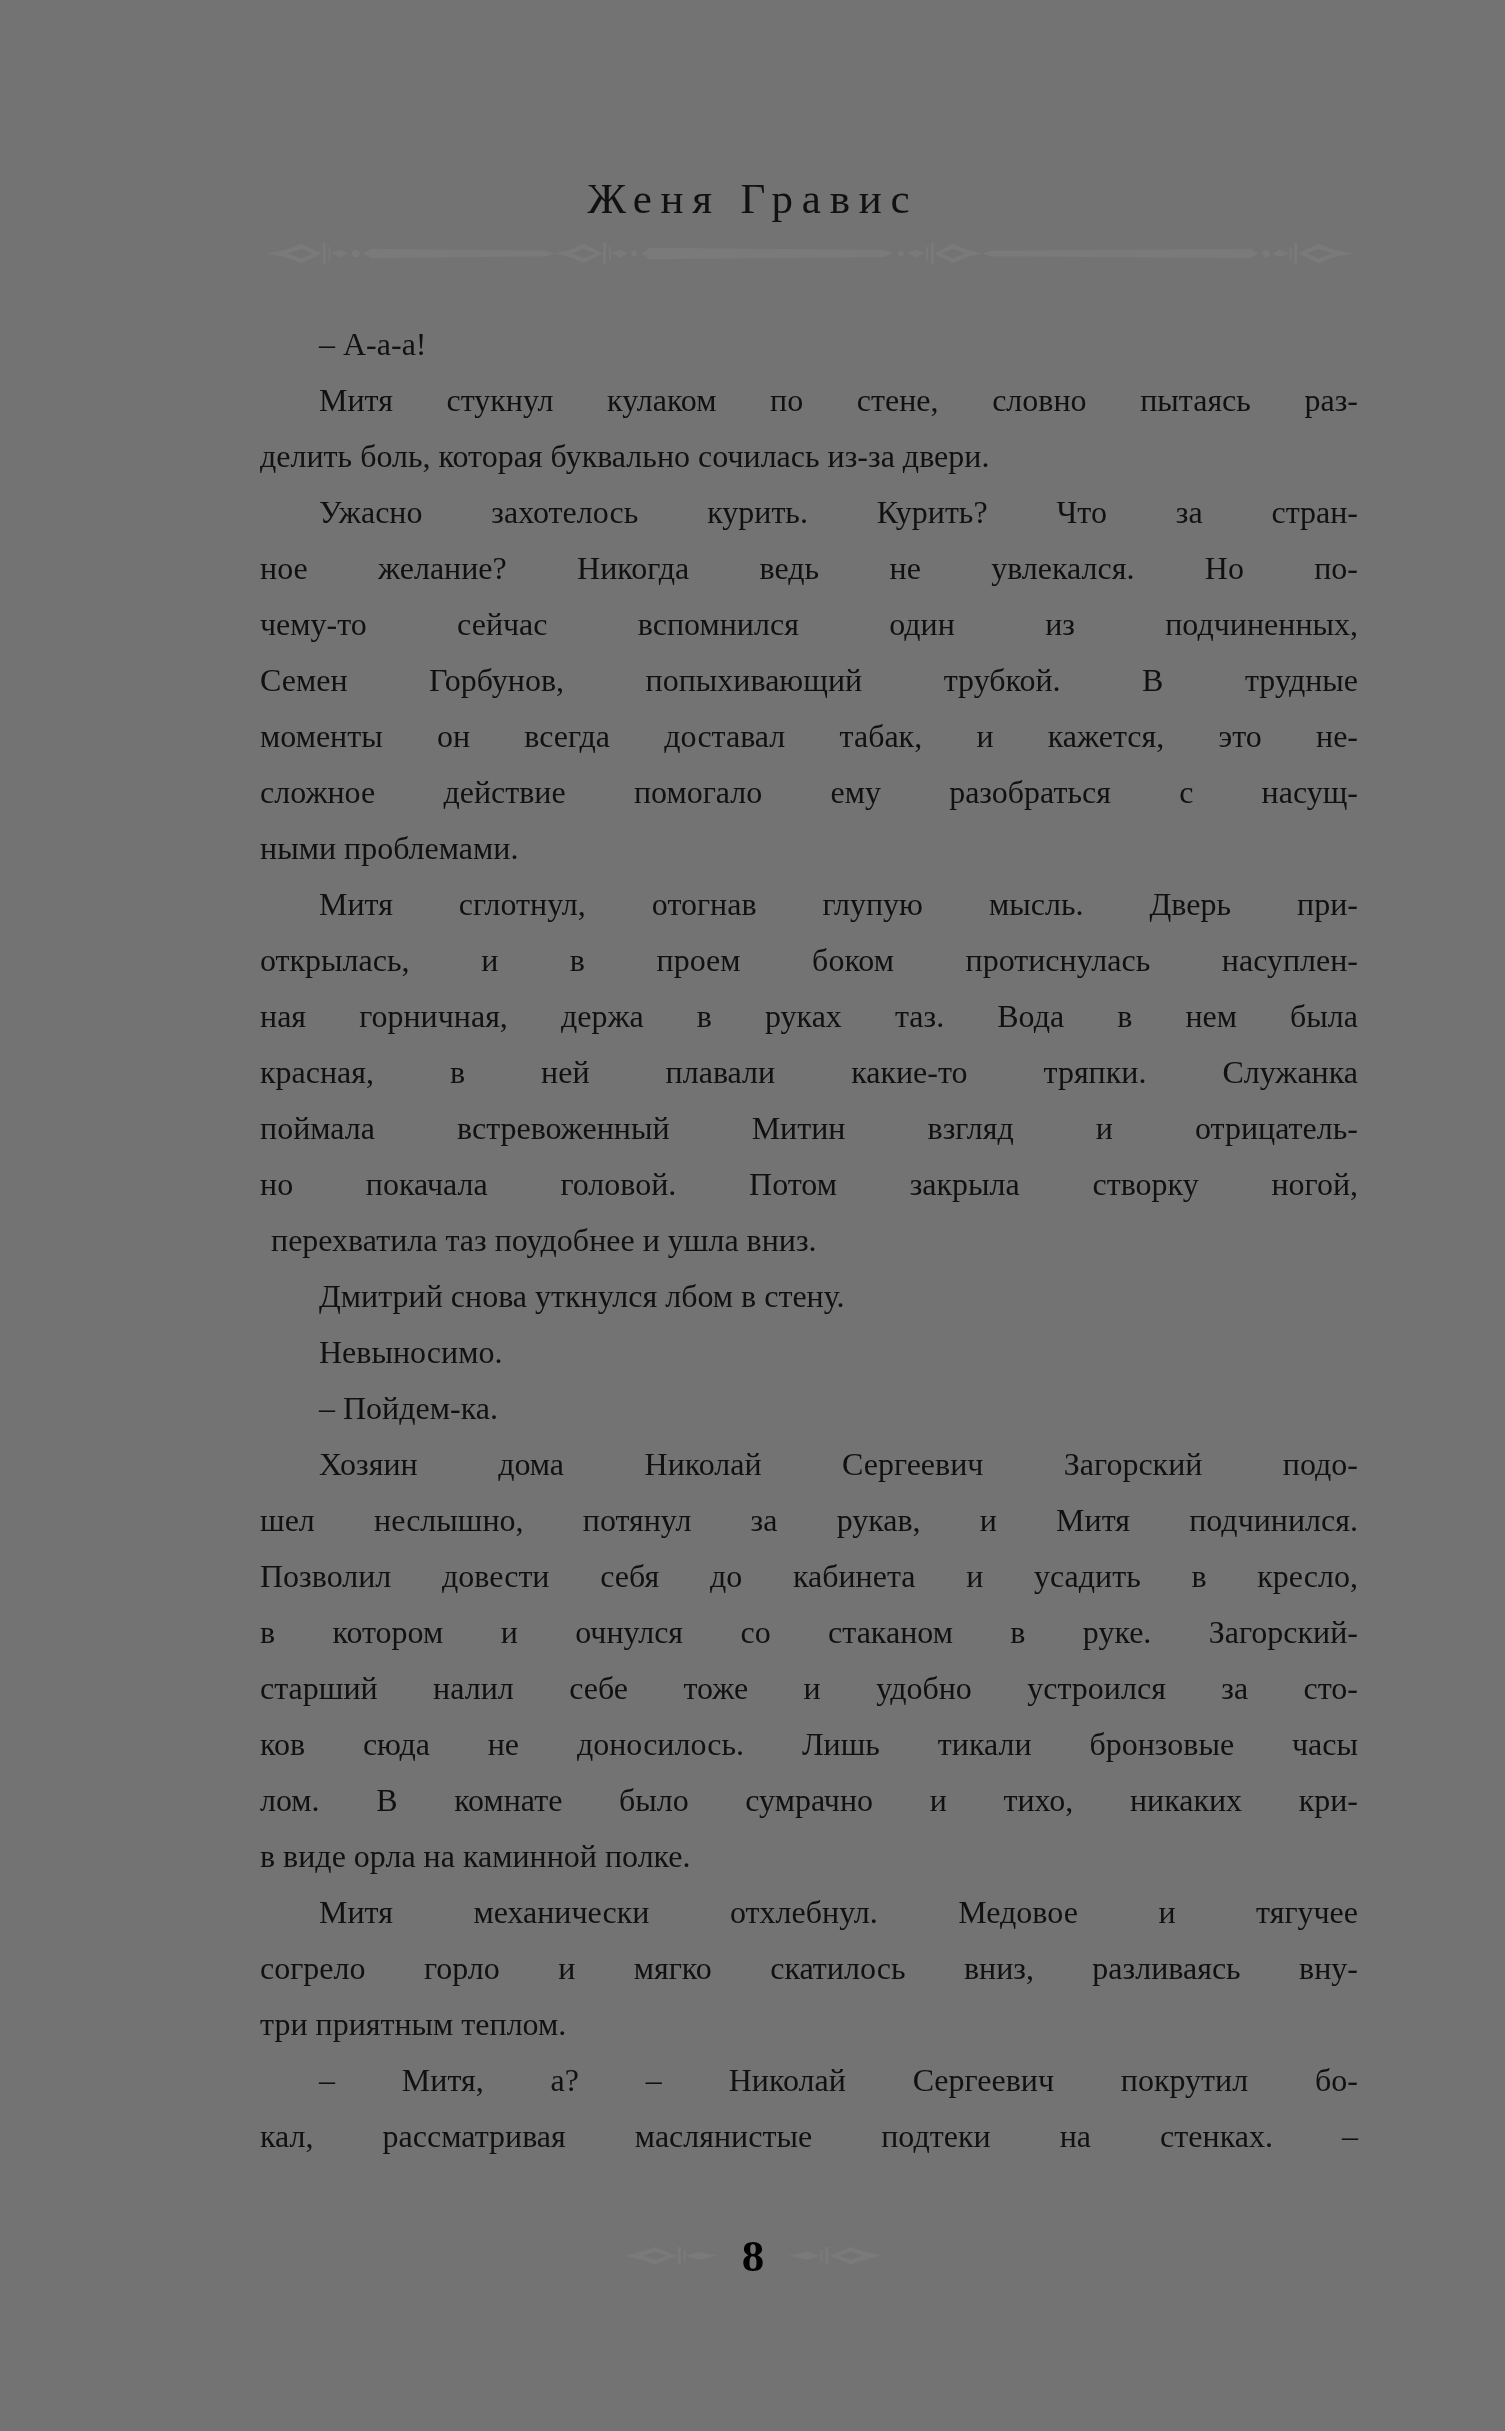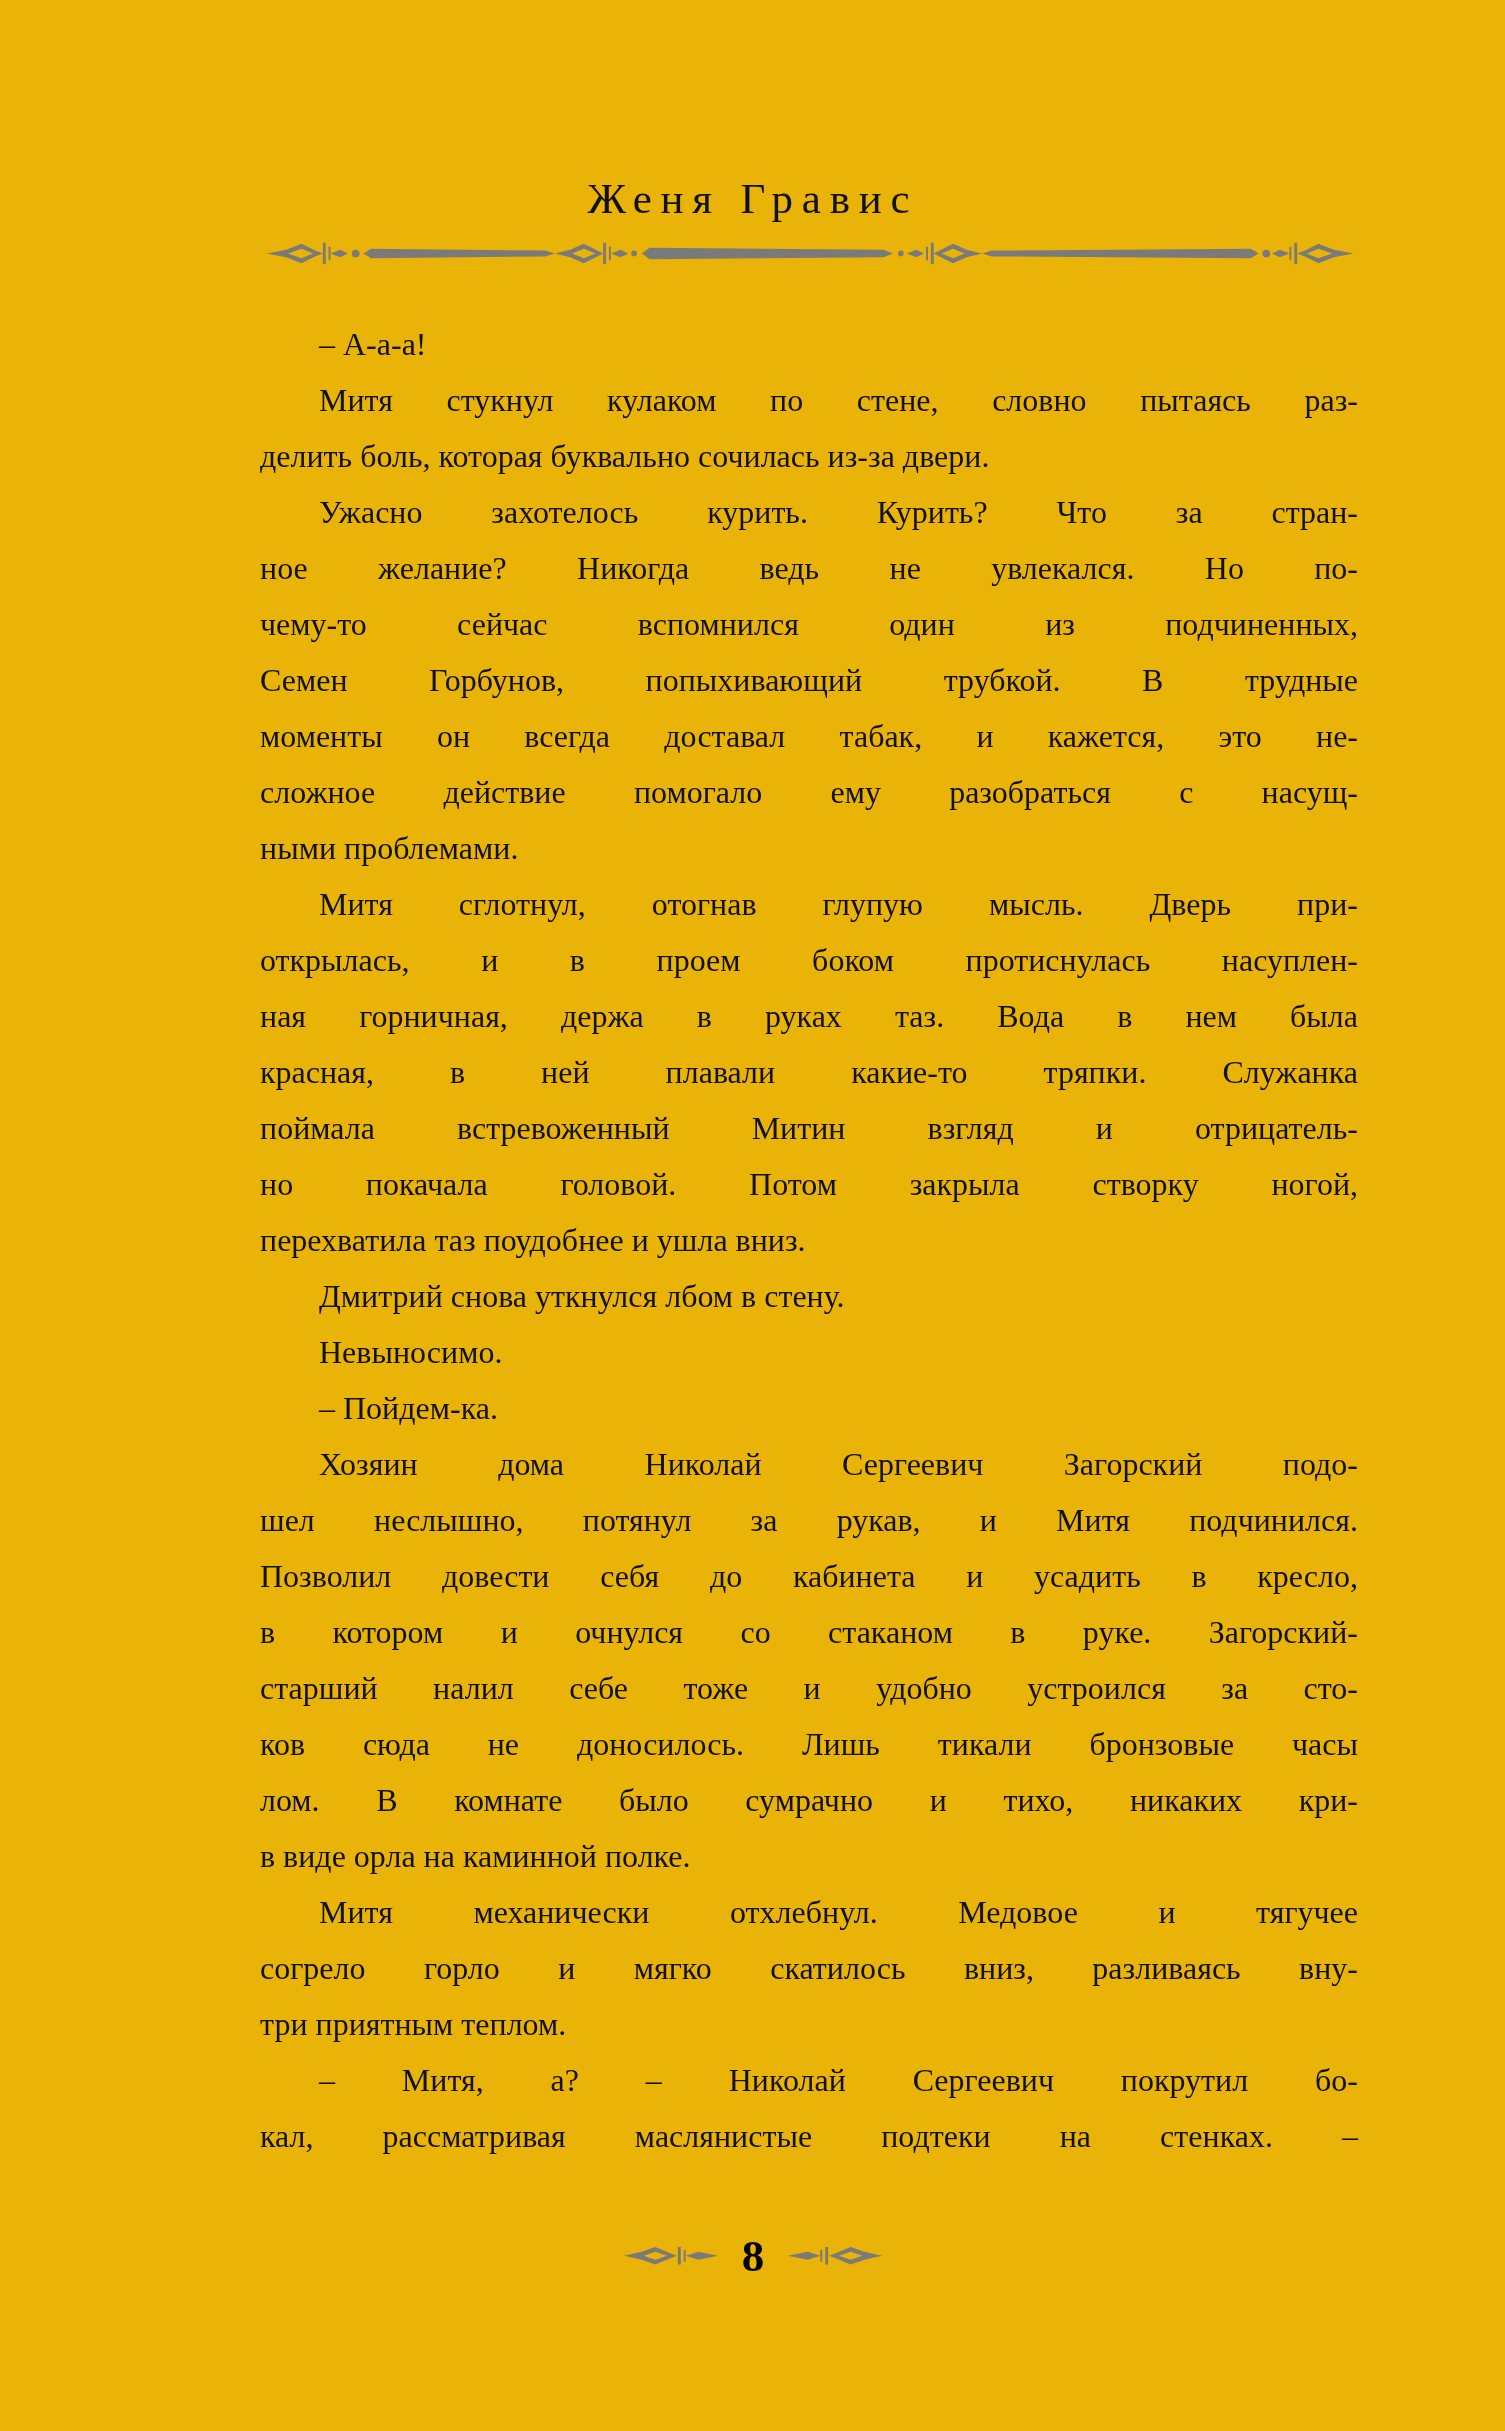--- a/index.html
+++ b/index.html
@@ -1,17 +1,17 @@
 <!DOCTYPE html>
 <html><head>
 <meta charset="utf-8">
 <style>
   html, body { margin: 0; padding: 0; background: #ffffff; }
   body { width: 1506px; height: 2432px; position: relative; overflow: hidden; }
-  .page { position: absolute; left: 0; top: 0; width: 1506px; height: 2432px; background: #eab308; }
+  .page { position: absolute; left: 0; top: 0; width: 1506px; height: 2432px; background: #737373; }
   .running-head {
     position: absolute; top: 174px; left: 0; width: 1506px; text-align: center;
     font-family: "Liberation Serif", "DejaVu Serif", serif;
     font-size: 43px; letter-spacing: 8.8px; color: #111;
   }
   .ornament-top { position: absolute; top: 239px; left: 257px; width: 1106px; height: 29px; }
   .text-block {
     position: absolute; top: 316px; left: 260px; width: 1098px;
     font-family: "Liberation Serif", "DejaVu Serif", serif;
     font-size: 32px; color: #111; line-height: 56px;
@@ -83,21 +83,21 @@
       <span class="line" style="display: block; text-align: justify; text-align-last: justify;">Семен Горбунов, попыхивающий трубкой. В трудные</span>
       <span class="line" style="display: block; text-align: justify; text-align-last: justify;">моменты он всегда доставал табак, и кажется, это не-</span>
       <span class="line" style="display: block; text-align: justify; text-align-last: justify;">сложное действие помогало ему разобраться с насущ-</span>
       <span class="line last" style="display: block; text-align: justify; text-align-last: left;">ными проблемами.</span>
       <span class="line indent" style="display: block; text-align: justify; text-align-last: justify;">Митя сглотнул, отогнав глупую мысль. Дверь при-</span>
       <span class="line" style="display: block; text-align: justify; text-align-last: justify;">открылась, и в проем боком протиснулась насуплен-</span>
       <span class="line" style="display: block; text-align: justify; text-align-last: justify;">ная горничная, держа в руках таз. Вода в нем была</span>
       <span class="line" style="display: block; text-align: justify; text-align-last: justify;">красная, в ней плавали какие-то тряпки. Служанка</span>
       <span class="line" style="display: block; text-align: justify; text-align-last: justify;">поймала встревоженный Митин взгляд и отрицатель-</span>
       <span class="line" style="display: block; text-align: justify; text-align-last: justify;">но покачала головой. Потом закрыла створку ногой,</span>
-      <span class="line last" style="display: block; text-align: justify; text-align-last: left;">перехватила таз поудобнее и ушла вниз.</span>
+      <span class="line last" style="display: block; text-align: justify; text-align-last: left; margin-left: 11px;">перехватила таз поудобнее и ушла вниз.</span>
       <span class="line indent last" style="display: block; text-align: justify; text-align-last: left;">Дмитрий снова уткнулся лбом в стену.</span>
       <span class="line indent last" style="display: block; text-align: justify; text-align-last: left;">Невыносимо.</span>
       <span class="line indent last" style="display: block; text-align: justify; text-align-last: left;">– Пойдем-ка.</span>
       <span class="line indent" style="display: block; text-align: justify; text-align-last: justify;">Хозяин дома Николай Сергеевич Загорский подо-</span>
       <span class="line" style="display: block; text-align: justify; text-align-last: justify;">шел неслышно, потянул за рукав, и Митя подчинился.</span>
       <span class="line" style="display: block; text-align: justify; text-align-last: justify;">Позволил довести себя до кабинета и усадить в кресло,</span>
       <span class="line" style="display: block; text-align: justify; text-align-last: justify;">в котором и очнулся со стаканом в руке. Загорский-</span>
       <span class="line" style="display: block; text-align: justify; text-align-last: justify;">старший налил себе тоже и удобно устроился за сто-</span>
       <span class="line" style="display: block; text-align: justify; text-align-last: justify;">ков сюда не доносилось. Лишь тикали бронзовые часы</span>
       <span class="line" style="display: block; text-align: justify; text-align-last: justify;">лом. В комнате было сумрачно и тихо, никаких кри-</span>

